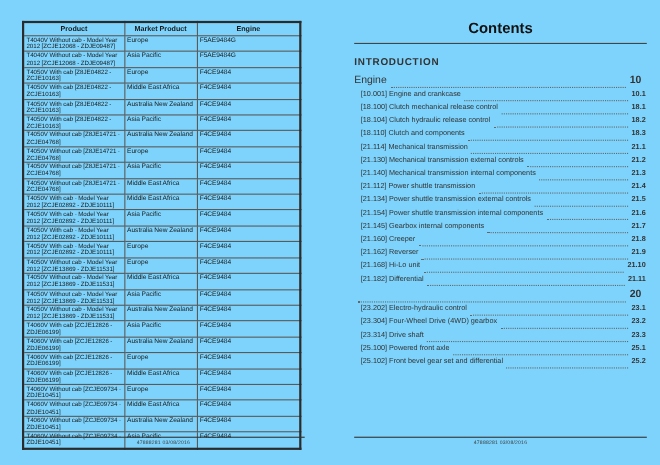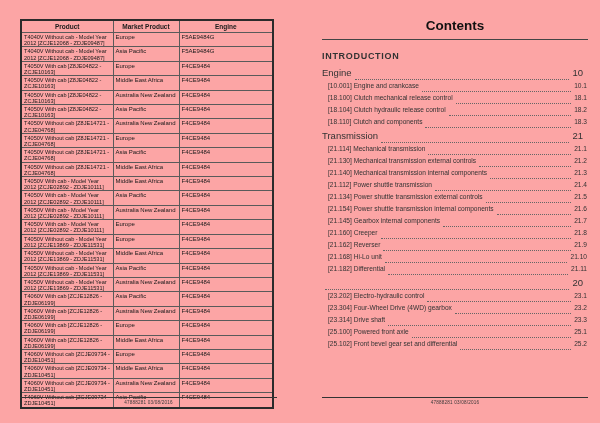--- a/index.html
+++ b/index.html
@@ -1,17 +1,17 @@
 <!DOCTYPE html>
 <html><head>
 <meta charset="utf-8">
 <style>
   html,body { margin:0; padding:0; background:#ffffff; }
   .canvas {
-    position:relative; width:600px; height:423px; background:#fca5a5;
+    position:relative; width:600px; height:423px; background:#7dd3fc;
     font-family:"Liberation Sans", sans-serif; color:#1a1a1a; overflow:hidden;
   }
 
   
   .left-page { position:absolute; left:20px; top:19px; width:254px; }
   table.product-table {
     border-collapse:collapse; table-layout:fixed; width:254px;
     border:2px solid #2b2b2b;
   }
   table.product-table th {
@@ -25,21 +25,21 @@
   }
   table.product-table td.market, table.product-table td.engine { font-size:6px; }
   table.product-table tr.group-start td { border-top:1.8px solid #2b2b2b; }
 
   
   .right-page { position:absolute; left:322px; top:18px; width:266px; }
   .toc-title { margin:0 0 6px 0; font-size:13.5px; font-weight:bold; text-align:center; color:#111; }
   .title-rule { height:0; border-top:1.6px solid #444; margin:0 0 11px 0; }
   .toc-entry { display:flex; align-items:baseline; color:#333; }
   .toc-entry .dots { flex:1 1 auto; border-bottom:1.2px dotted #666; margin:0 3px 2px 3px; align-self:flex-end; }
-  .toc-entry .pageno { white-space:nowrap; }
+  .toc-entry .pageno { white-space:nowrap;font-weight:bold; }
   .toc-entry.lvl0 { font-size:9px; letter-spacing:0.7px; height:16px;font-weight:bold; }
   .toc-entry.lvl1 { font-size:9.5px; height:15px; padding-right:5px; }
   .toc-entry.lvl2 { font-size:6.6px; height:12px; padding-left:6px; padding-right:1px; }
 
   
   .footer { position:absolute; top:397px; border-top:1.2px solid #333; }
   .footer.left  { left:20px;  width:257px; }
   .footer.right { left:322px; width:266px; }
   .footer .footer-text {
     margin-top:2px; font-size:4.6px; line-height:5px; color:#3a3a3a;
@@ -225,25 +225,20 @@
         <div class="toc-entry lvl2">
           <span>[18.104] Clutch hydraulic release control</span>
           <span class="dots"></span>
           <span class="pageno">18.2</span>
         </div>
         <div class="toc-entry lvl2">
           <span>[18.110] Clutch and components</span>
           <span class="dots"></span>
           <span class="pageno">18.3</span>
         </div>
-        <div class="toc-entry lvl1">
-          <span>Transmission</span>
-          <span class="dots"></span>
-          <span class="pageno">21</span>
-        </div>
         <div class="toc-entry lvl2">
           <span>[21.114] Mechanical transmission</span>
           <span class="dots"></span>
           <span class="pageno">21.1</span>
         </div>
         <div class="toc-entry lvl2">
           <span>[21.130] Mechanical transmission external controls</span>
           <span class="dots"></span>
           <span class="pageno">21.2</span>
         </div>

